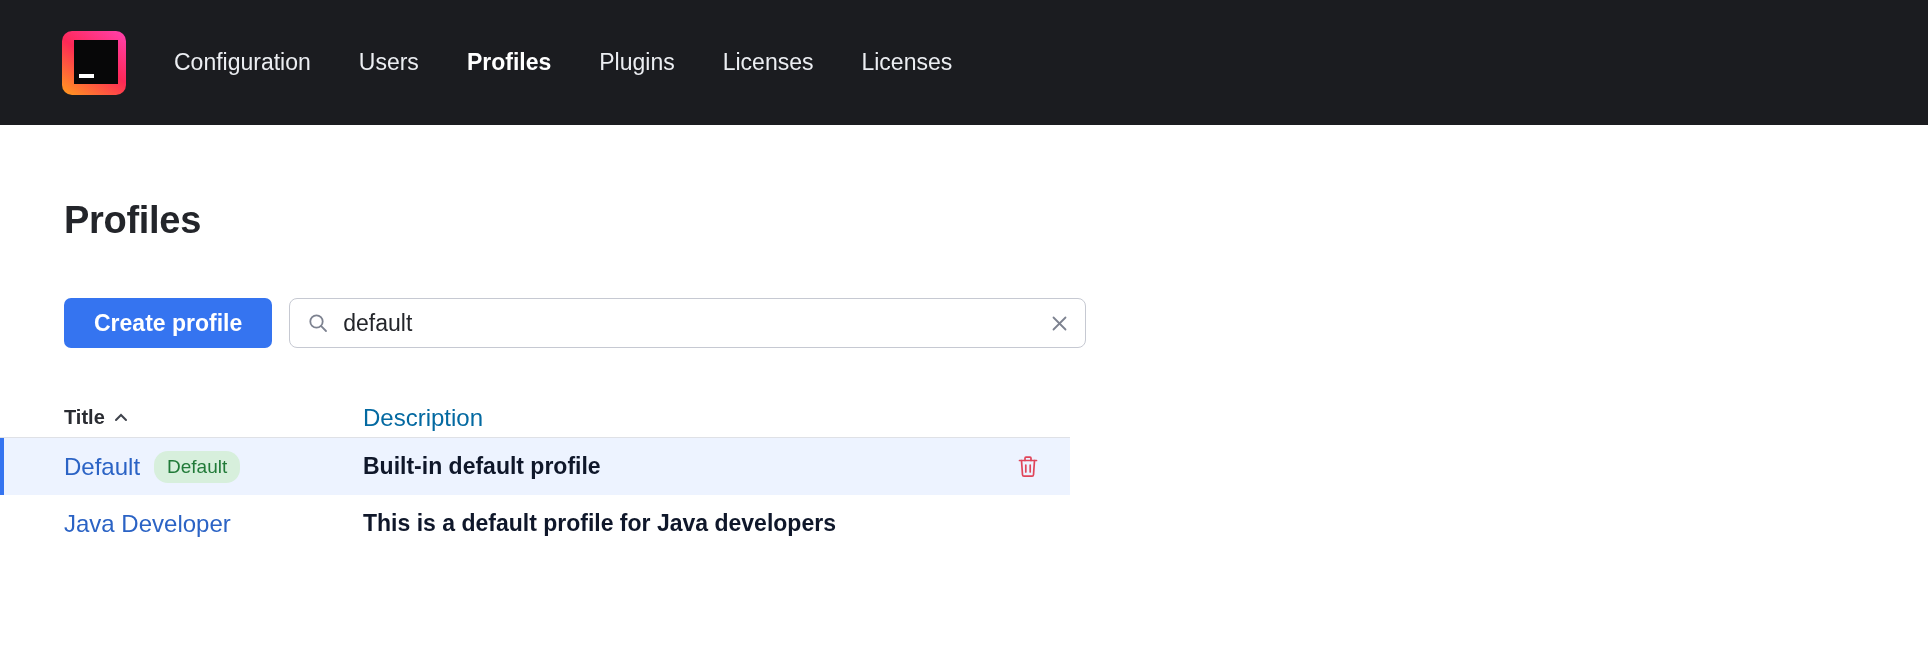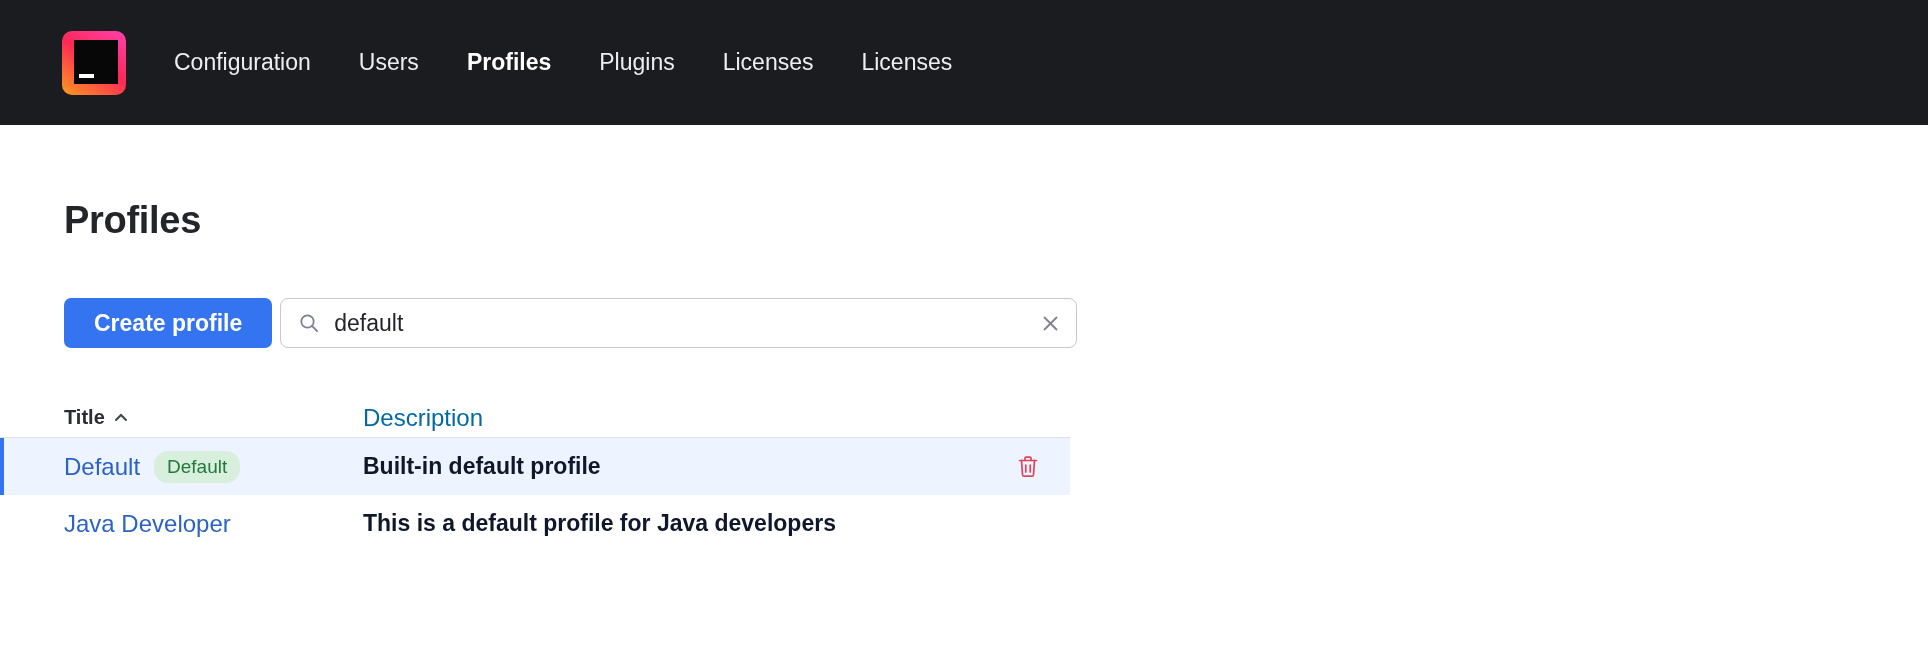--- a/index.html
+++ b/index.html
@@ -69,21 +69,21 @@
     margin:74px 0 0 0;
     font-size:38px;
     font-weight:700;
     color:#23252a;
     letter-spacing:-0.3px;
   }
   .controls {
     margin-top:56px;
     display:flex;
     align-items:center;
-    gap:8px;
+    gap:17px;
   }
   .btn-create {
     height:50px;
     padding:0 30px;
     background:#3574f0;
     color:#ffffff;
     border:none;
     border-radius:7px;
     font-size:23px;
     font-weight:600;

